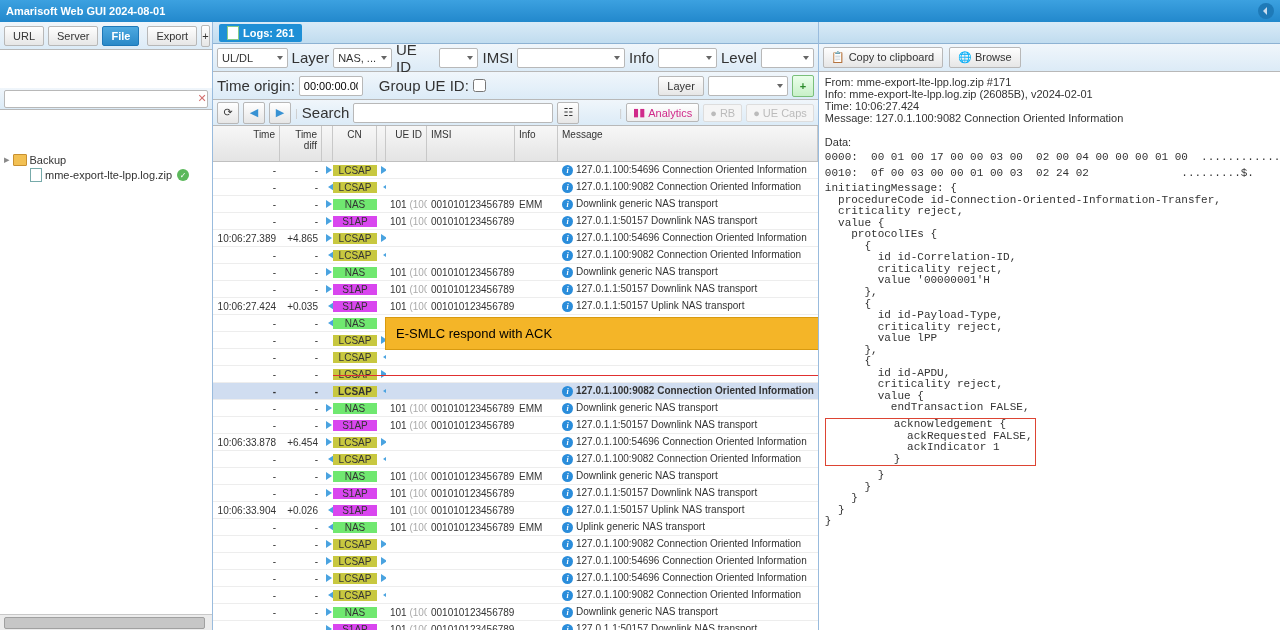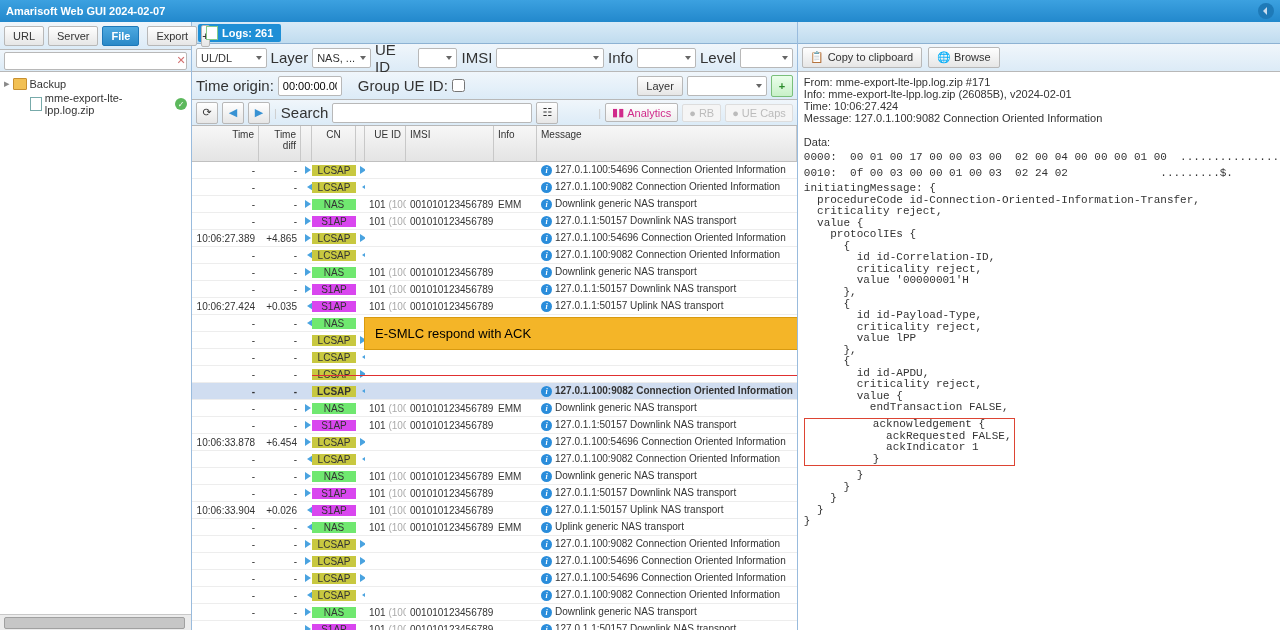--- a/index.html
+++ b/index.html
@@ -1,21 +1,21 @@
 <!DOCTYPE html>
 <html><head>
 <meta charset="utf-8">
 <style>
 * { box-sizing: border-box; margin: 0; padding: 0; font-family: Arial, Helvetica, sans-serif; }
 body { font-size: 11px; color: #333; background: #fff; overflow: hidden; width: 1280px; height: 630px; position: relative; }
 .hdr { height: 22px; background: linear-gradient(#3ca1e0,#2288cc); color: #fff; display: flex; align-items: center; padding: 0 6px; font-weight: bold; }
 .hdr .collapse { margin-left: auto; width: 16px; height: 16px; background: #1e7ab8; border-radius: 8px; display: flex; align-items: center; justify-content: center; cursor: pointer; }
 .hdr .collapse svg { width: 10px; height: 10px; fill: #cde; }
 .layout { display: flex; height: 608px; }
-.left { width: 192px; border-right: 1px solid #99bbdd; display: flex; flex-direction: column; }
+.left { width: 213px; border-right: 1px solid #99bbdd; display: flex; flex-direction: column; gap: 38px; }
 .mid { width: 702px; border-right: 1px solid #99bbdd; display: flex; flex-direction: column; }
 .right { flex: 1; display: flex; flex-direction: column; }
 .tab { height: 22px; background: linear-gradient(#d9eaf7,#c0dcef); border-bottom: 1px solid #8db2d3; display: flex; align-items: center; padding: 0 6px; gap: 4px; }
 .tab .tab-act { background: #1e8fd6; color: #fff; padding: 2px 8px; border-radius: 2px; font-weight: bold; display: flex; align-items: center; gap: 4px; }
 .tab-icon-doc { width: 12px; height: 14px; display: inline-block; background: #fff; border: 1px solid #8c8; position: relative; }
 .toolbar { height: 28px; background: linear-gradient(#f0f6fb,#dcebf7); border-bottom: 1px solid #b8b8b8; display: flex; align-items: center; padding: 0 4px; gap: 4px; }
 .btn { background: linear-gradient(#fefefe,#e6e6e6); border: 1px solid #b8b8b8; border-radius: 2px; padding: 3px 8px; cursor: pointer; color: #333; font-size: 11px; }
 .btn-primary { background: linear-gradient(#4da9e0,#2a89c8); color: #fff; border-color: #1e78b8; font-weight: bold; }
 .sel { background: #fff; border: 1px solid #b8b8b8; border-radius: 2px; height: 20px; display: flex; align-items: center; padding: 8px 4px; cursor: pointer; position: relative; }
 .sel .tri { position: absolute; right: 4px; border-left: 3px solid transparent; border-right: 3px solid transparent; border-top: 4px solid #666; }
@@ -62,21 +62,21 @@
 .floatx { position:absolute; right:3px; top:3px; width:14px; height:14px; display:flex; align-items:center; justify-content:center; color:#d37171; cursor:pointer;}
 .icon-btn { width:22px; height:22px; border:1px solid #b8b8b8; border-radius:2px; background:linear-gradient(#fff,#e6e6e6); display:flex; align-items:center; justify-content:center; cursor:pointer;}
 .analytics { color:#d02a8a; display:flex; align-items:center; gap:3px; border:1px solid #b8b8b8; border-radius:2px; padding:2px 6px; background:linear-gradient(#fff,#eee); cursor:pointer;}
 .disabled { color:#bbb; border:1px solid #ddd; background:#f5f5f5; padding:2px 6px; border-radius:2px; display:flex; align-items:center; gap:3px;}
 .plus-btn { width:22px; height:22px; border:1px solid #7abf7a; border-radius:2px; background:linear-gradient(#eaffea,#c8f0c8); display:flex; align-items:center; justify-content:center; color:#2a8a2a; font-weight:bold; cursor:pointer;}
 </style>
 </head>
 <body>
 
 <div class="hdr">
-  <span>Amarisoft Web GUI 2024-02-07</span>
+  <span>Amarisoft Web GUI 2024-08-01</span>
   <span class="collapse">
       <svg viewBox="0 0 10 10">
         <path d="M6 1 L2 5 L6 9 Z"></path>
       </svg>
     </span>
 </div>
 
 <div class="layout">
 
   <div class="left">

